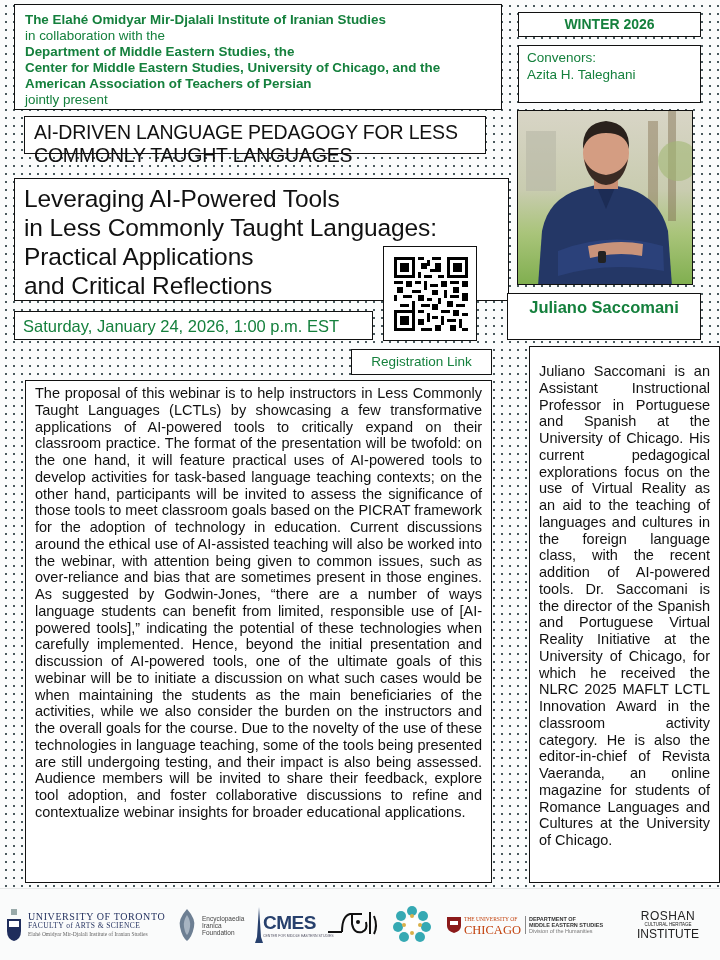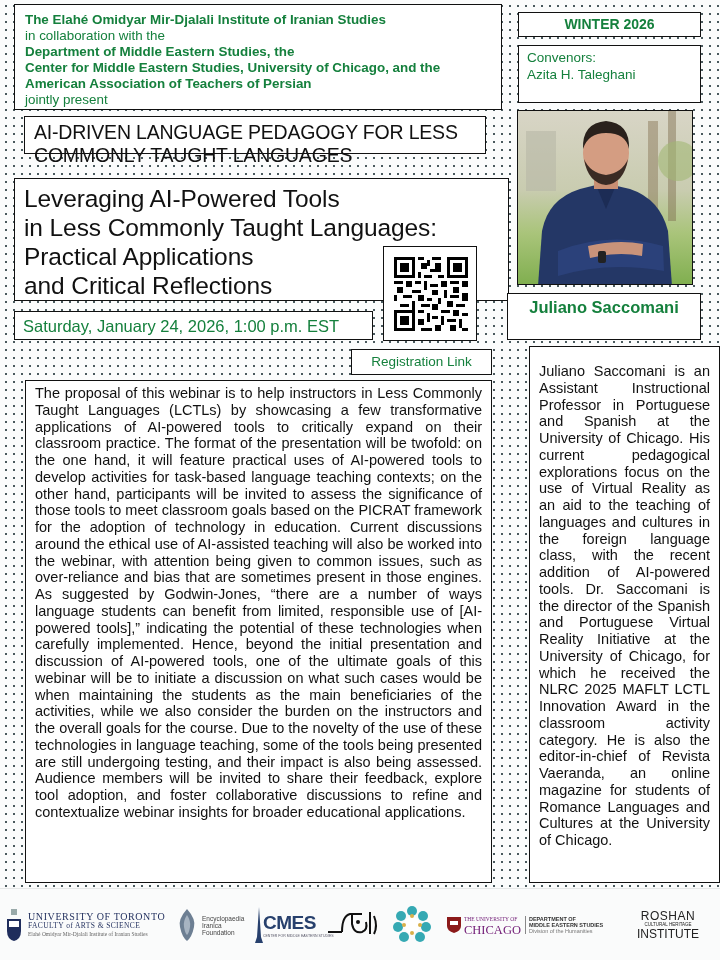--- a/index.html
+++ b/index.html
@@ -43,21 +43,21 @@
   #bio { left: 529px; top: 346px; width: 191px; height: 537px; padding: 16px 9px; font-size: 14.5px; line-height: 16.75px; text-align: justify; color: #111; }
 
   #footer { position: absolute; left: 0; top: 888px; width: 720px; height: 72px; background: #fafbfb; border-top: 1px solid #e6e8e8; }
   .logo { position: absolute; top: 0; height: 72px; display: flex; align-items: center; }
   .ut-text { font-family: "Liberation Serif", serif; color: #1f2d5c; line-height: 9px; }
   .ut-text .t1 { font-size: 10px; letter-spacing: 0.6px; }
   .ut-text .t2 { font-size: 7.5px; letter-spacing: 0.4px; }
   .ut-text .t3 { font-size: 5.5px; color: #666; }
   .small-grey { font-size: 6.5px; color: #444; line-height: 7px; }
   .cmes { font-size: 19px; font-weight: bold; color: #27406d; letter-spacing: -0.5px; }
-  .uc { font-family: "Liberation Serif", serif; color: #701a75; }
+  .uc { font-family: "Liberation Serif", serif; color: #c2410c; }
   .roshan { text-align: center; color: #222; line-height: 12px; }
 </style>
 </head>
 <body>
 
 <div class="box orange" id="hdr">
   <div class="b">The Elahé Omidyar Mir-Djalali Institute of Iranian Studies</div>
   <div>in collaboration with the</div>
   <div class="b">Department of Middle Eastern Studies, the</div>
   <div class="b">Center for Middle Eastern Studies, University of Chicago, and the</div>

